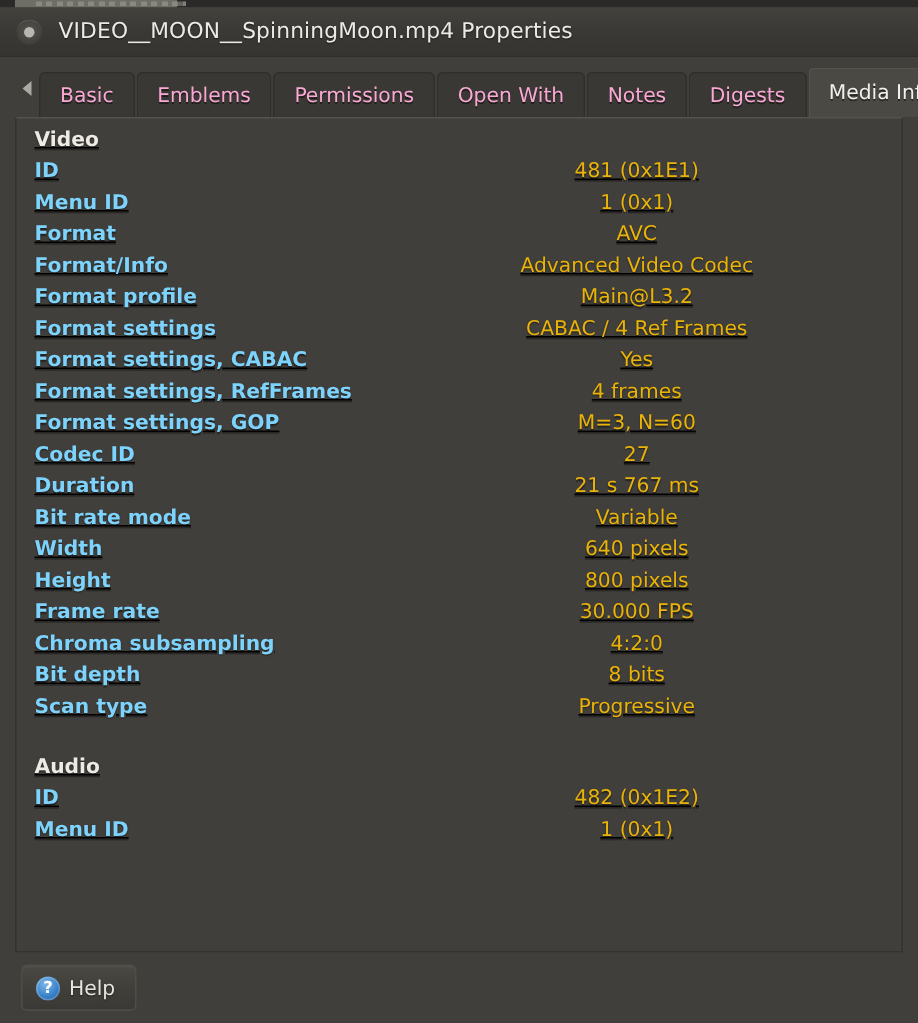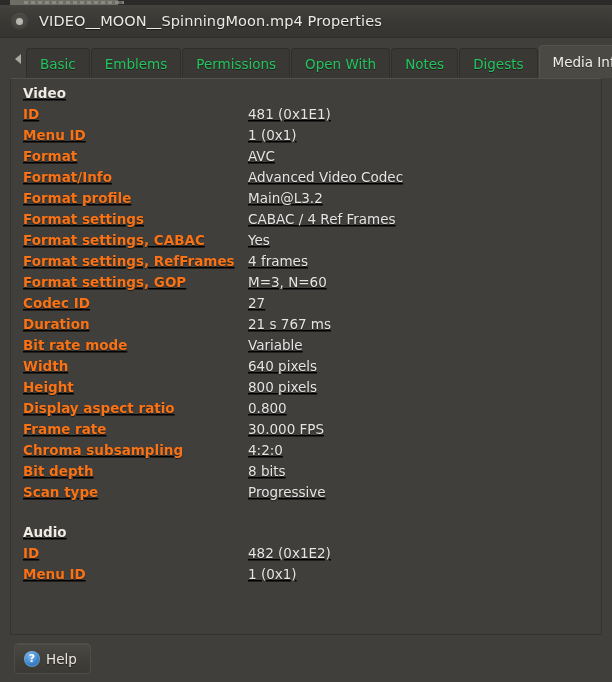--- a/index.html
+++ b/index.html
@@ -111,21 +111,21 @@
     border-bottom: 5px solid transparent;
     border-right: 6px solid #aba9a2;
   }
   .tab {
     position: relative;
     height: 30px;
     line-height: 30px;
     padding: 0 13px;
     margin: 0;
     font-size: 13.5px;
-    color: #22c55e;
+    color: #f9a8d4;
     background: #3a3834;
     border: 1px solid #302e2b;
     border-bottom: none;
     border-radius: 4px 4px 0 0;
     white-space: nowrap;
     box-sizing: border-box;
     flex: none;
     text-shadow: 0 1px 0 rgba(0,0,0,.45);
   }
   .tab + .tab { margin-left: 1px; }
@@ -167,26 +167,27 @@
     height: 21px;
     vertical-align: top;
     font-size: 13.5px;
     white-space: nowrap;
     overflow: hidden;
   }
   td.k {
     width: 225px;
     padding-left: 12px;
     font-weight: bold;
-    color: #f97316;
+    color: #7dd3fc;
     text-shadow: 0 1px 1px rgba(0,0,0,.5);
   }
   td.v {
-    color: #e5e5e5;
+    color: #eab308;
     text-shadow: 0 1px 1px rgba(0,0,0,.5);
+    text-align: center;
   }
   tr.section td.k { color: #eeebe5; }
   tr.spacer td { height: 19px; }
 
   
   .footer {
     position: relative;
     height: 47px;
     display: flex;
     align-items: center;
@@ -310,24 +311,20 @@
               </tr>
               <tr class="data">
                 <td class="k">Width</td>
                 <td class="v">640 pixels</td>
               </tr>
               <tr class="data">
                 <td class="k">Height</td>
                 <td class="v">800 pixels</td>
               </tr>
               <tr class="data">
-                <td class="k">Display aspect ratio</td>
-                <td class="v">0.800</td>
-              </tr>
-              <tr class="data">
                 <td class="k">Frame rate</td>
                 <td class="v">30.000 FPS</td>
               </tr>
               <tr class="data">
                 <td class="k">Chroma subsampling</td>
                 <td class="v">4:2:0</td>
               </tr>
               <tr class="data">
                 <td class="k">Bit depth</td>
                 <td class="v">8 bits</td>

